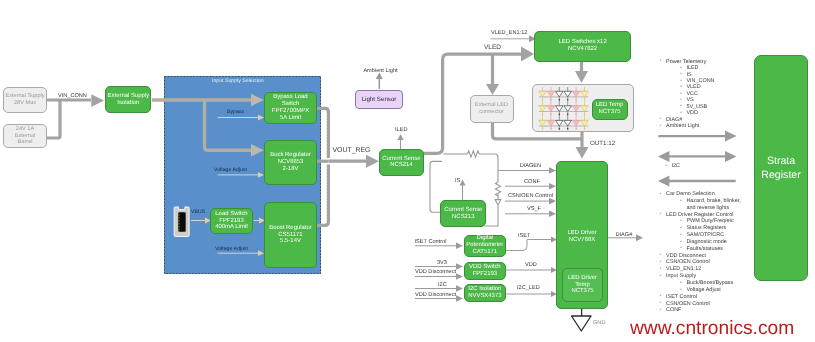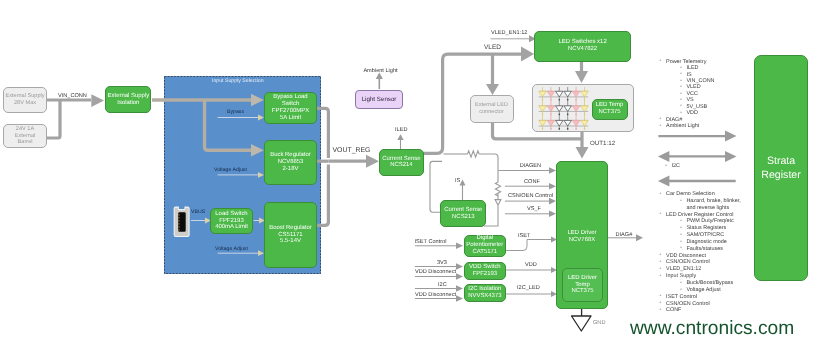--- a/index.html
+++ b/index.html
@@ -22,21 +22,21 @@
   .bluelbl{position:absolute;color:#14294a;font-size:5.2px;white-space:nowrap;}
   svg.layer{position:absolute;left:0;top:0;width:815px;height:342px;overflow:visible;}
   ul.bul{margin:0 !important;padding:0 !important;list-style:none;}
   .rightlist>ul{padding-left:0 !important;}
   .rightlist{position:absolute;font-size:5.45px;color:#3b3b3b;line-height:7.15px;}
   .rightlist li{position:relative;padding-left:7.0px;white-space:nowrap;margin-left:0;}
   .rightlist li:before{content:"\2022";position:absolute;left:0.5px;top:-0.3px;font-size:6px;color:#555;}
   .rightlist ul li:before{content:"\25E6";left:0.5px;font-size:5.5px;}
   .rightlist ul{margin:0;padding-left:13.4px;list-style:none;}
   .rightlist li.nobullet:before{content:"";}
-  .wm{position:absolute;color:#14532d;font-size:19.2px;letter-spacing:0px;font-family:"Liberation Sans",sans-serif;}
+  .wm{position:absolute;color:#b91c1c;font-size:19.2px;letter-spacing:0px;font-family:"Liberation Sans",sans-serif;}
 </style>
 </head>
 <body>
 
 <div id="stage">
 
   <div class="bluebox" style="left:164px;top:76px;width:157px;height:198px;border:none;"></div>
   <svg class="layer" viewBox="0 0 815 342">
     <rect x="164.5" y="76.5" width="156" height="197" fill="none" stroke="#3d4a5c" stroke-width="1" stroke-dasharray="1.7 1.5"></rect>
   </svg>

